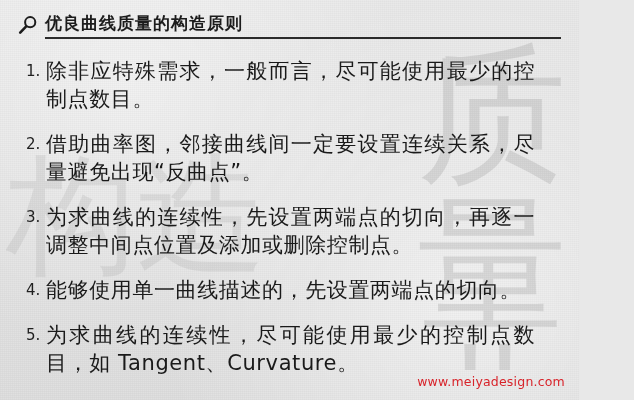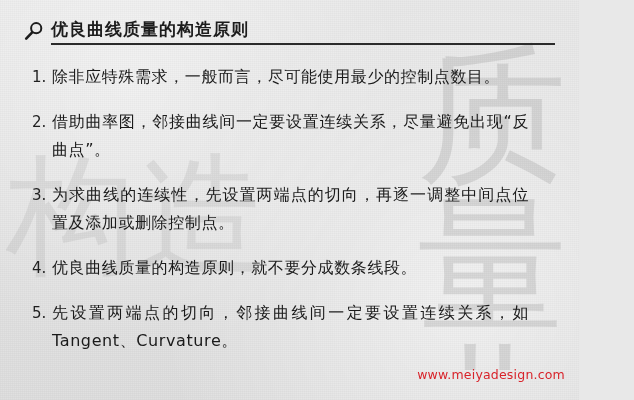--- a/index.html
+++ b/index.html
@@ -16,21 +16,21 @@
 
   .page {
     position: relative;
     width: 579px;
     height: 400px;
     background:
       radial-gradient(circle at 80% 75%, rgba(255,255,255,0.55) 0%, rgba(255,255,255,0) 55%),
       radial-gradient(circle at 22% 20%, rgba(255,255,255,0.45) 0%, rgba(255,255,255,0) 50%),
       linear-gradient(180deg, #e9e9e9 0%, #e4e4e4 40%, #dedede 100%);
     box-sizing: border-box;
-    padding: 6px;
+    padding: 0;
   }
 
   
   .bg-watermark {
     position: absolute;
     right: 8px;
     top: 40px;
     width: 300px;
     height: 330px;
     pointer-events: none;
@@ -124,33 +124,33 @@
     width: 20px;
     text-align: left;
     font-family: "DejaVu Sans", sans-serif;
     font-size: 15px;
     color: #1f1f1f;
     line-height: 28px;
   }
   .item-text {
     flex: 1 1 auto;
     font-family: "DejaVu Sans", sans-serif;
-    font-size: 16px;
+    font-size: 21px;
     color: #1a1a1a;
     line-height: 28px;
     letter-spacing: 0.6px;
     text-align: justify;
     white-space: pre-wrap;
   }
 
   
   .footer-url {
     position: absolute;
     right: 14px;
-    bottom: 18px;
+    bottom: 11px;
     z-index: 4;
     font-family: "DejaVu Sans", sans-serif;
     font-size: 12.5px;
     color: #d8232a;
     letter-spacing: 0.2px;
     white-space: nowrap;
   }
 </style>
 </head>
 <body>
@@ -185,25 +185,25 @@
       <li>
         <span class="item-num">2.</span>
         <span class="item-text">借助曲率图，邻接曲线间一定要设置连续关系，尽量避免出现“反曲点”。</span>
       </li>
       <li>
         <span class="item-num">3.</span>
         <span class="item-text">为求曲线的连续性，先设置两端点的切向，再逐一调整中间点位置及添加或删除控制点。</span>
       </li>
       <li>
         <span class="item-num">4.</span>
-        <span class="item-text">优良曲线质量的构造原则，就不要分成数条线段。</span>
+        <span class="item-text">能够使用单一曲线描述的，先设置两端点的切向。</span>
       </li>
       <li>
         <span class="item-num">5.</span>
-        <span class="item-text">先设置两端点的切向，邻接曲线间一定要设置连续关系，如 Tangent、Curvature。</span>
+        <span class="item-text">为求曲线的连续性，尽可能使用最少的控制点数目，如 Tangent、Curvature。</span>
       </li>
     </ol>
 
   </div>
 
   <div class="footer-url">www.meiyadesign.com</div>
 
 </div>
 
 </body></html>

